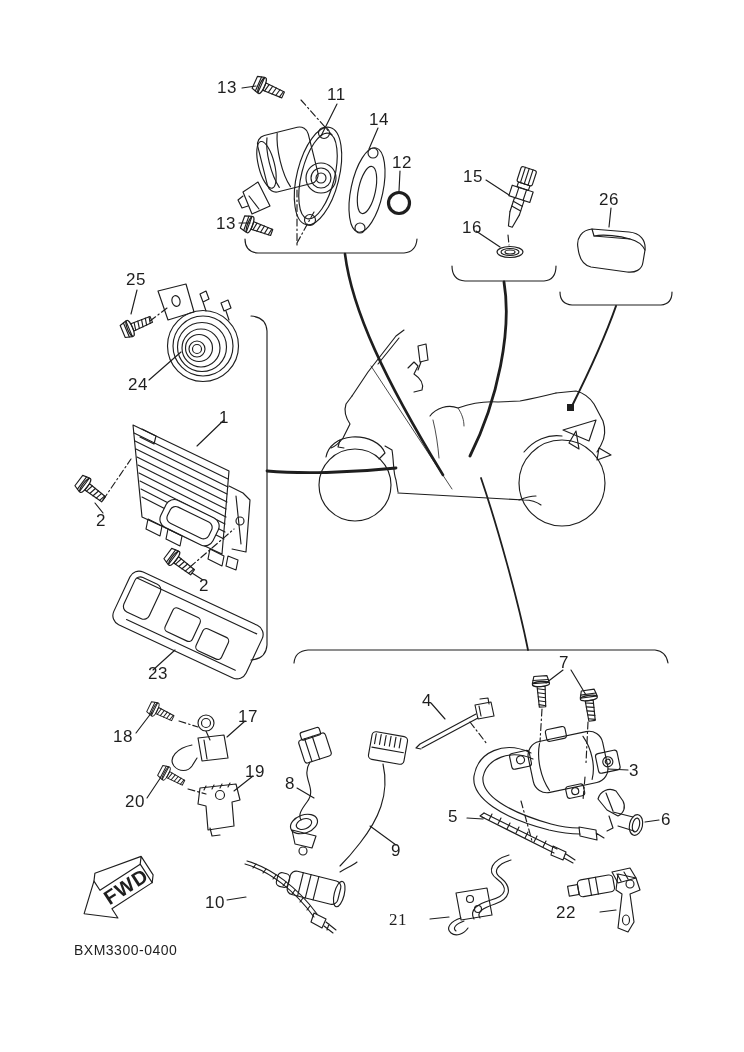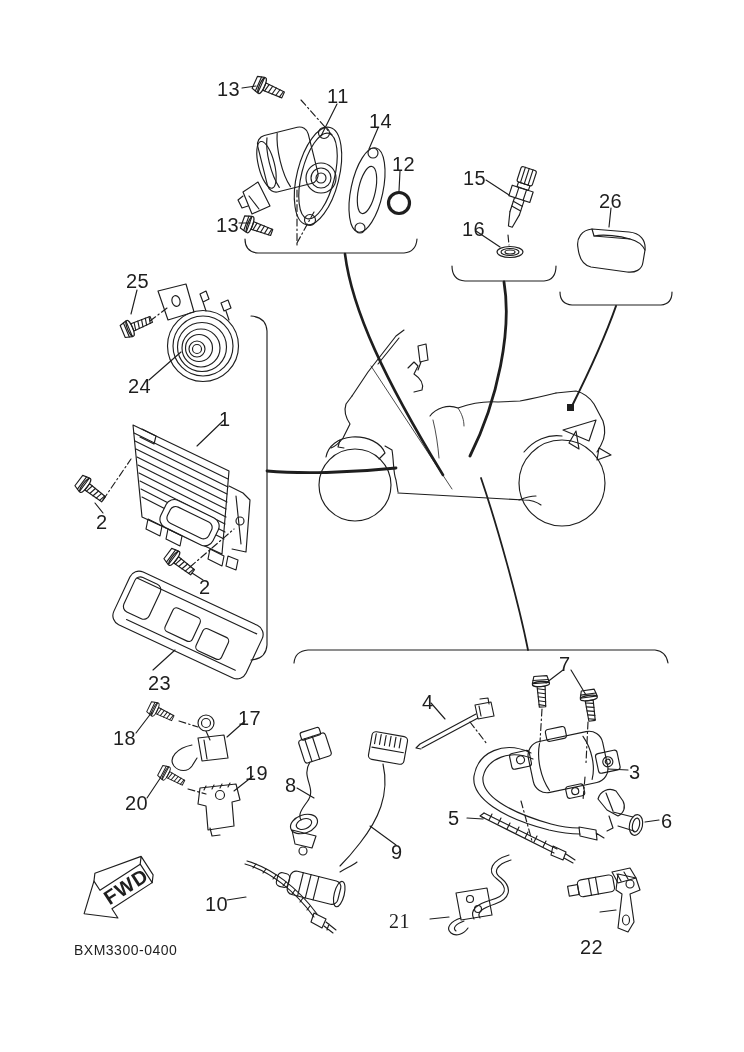--- a/index.html
+++ b/index.html
@@ -1,19 +1,19 @@
 <!DOCTYPE html>
 <html><head>
 <meta charset="utf-8">
 <style>
   html,body{margin:0;padding:0;background:#fff;}
   .stage{position:relative;width:744px;height:1052px;background:#fff;overflow:hidden;
          font-family:"Liberation Sans",sans-serif;}
   .stage svg{position:absolute;left:0;top:0;}
-  .part-label{position:absolute;font-size:20px;line-height:1;color:#1e1e1e;
+  .part-label{position:absolute;font-size:17px;line-height:1;color:#1e1e1e;
               font-family:"Liberation Sans",sans-serif;letter-spacing:.5px;}
   .diagram-code{position:absolute;left:74px;top:942px;font-size:14px;color:#1e1e1e;
                 letter-spacing:.5px;}
   .art{stroke:#1e1e1e;fill:none;stroke-width:1.15;stroke-linecap:round;stroke-linejoin:round;}
 </style>
 </head>
 <body>
 
 <div class="stage">
 
@@ -355,22 +355,22 @@
       <span class="part-label" style="left: 217px; top: 79px;">13</span>
       <span class="part-label" style="left: 216px; top: 215px;">13</span>
       <span class="part-label" style="left: 369px; top: 111px;">14</span>
       <span class="part-label" style="left: 463px; top: 168px;">15</span>
       <span class="part-label" style="left: 453px; top: 219px; margin-left: 9px;">16</span>
       <span class="part-label" style="left: 238px; top: 708px;">17</span>
       <span class="part-label" style="left: 113px; top: 728px;">18</span>
       <span class="part-label" style="left: 245px; top: 763px;">19</span>
       <span class="part-label" style="left: 125px; top: 793px;">20</span>
       <span class="part-label" style="left: 389px; top: 911px; font-family: Liberation Serif, serif;">21</span>
-      <span class="part-label" style="left: 580px; top: 904px; margin-top: 33px;">22</span>
-      <span class="part-label" style="left: 148px; top: 665px; margin-top: 8px;">23</span>
+      <span class="part-label" style="left: 556px; top: 904px;">22</span>
+      <span class="part-label" style="left: 148px; top: 665px;">23</span>
       <span class="part-label" style="left: 128px; top: 376px;">24</span>
       <span class="part-label" style="left: 126px; top: 271px;">25</span>
       <span class="part-label" style="left: 599px; top: 191px;">26</span>
     </div>
 
 <div class="diagram-code">BXM3300-0400</div>
 
 </div>
 
 </body></html>

